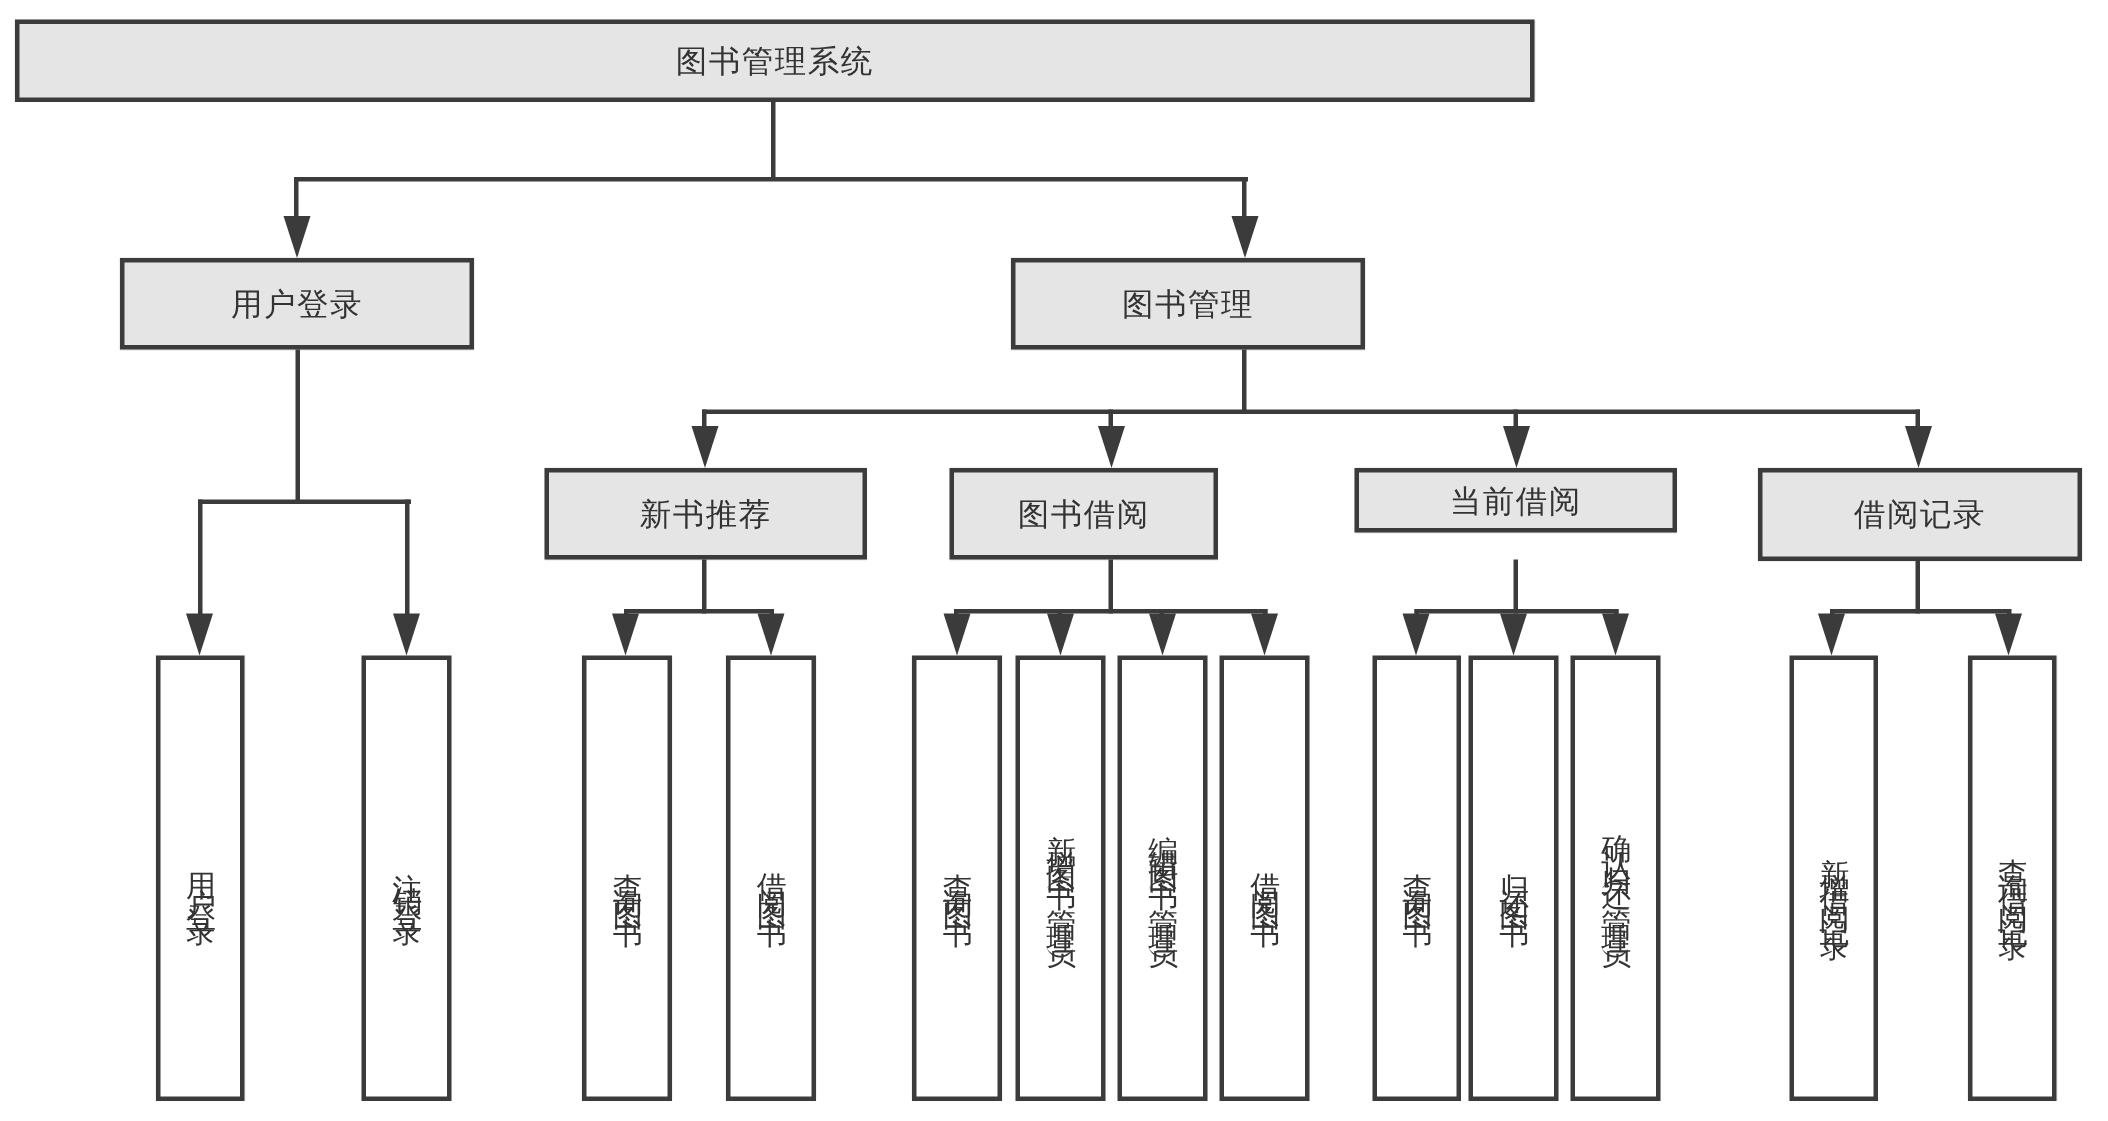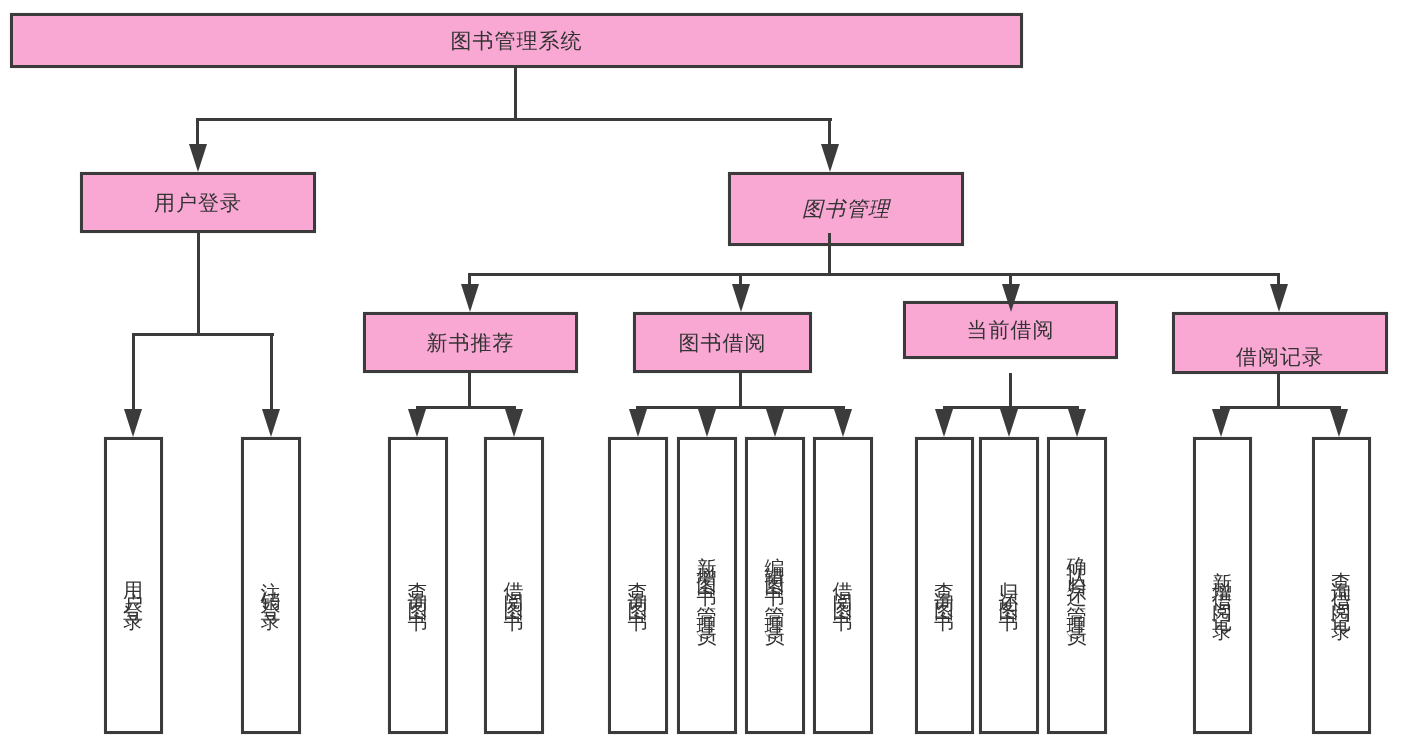--- a/index.html
+++ b/index.html
@@ -15,21 +15,21 @@
     font-family: "Liberation Sans", "DejaVu Sans", sans-serif;
     color: var(--text);
     position: relative;
     overflow: hidden;
   }
   .stage { position: absolute; inset: 0; }
 
   
   .box {
     position: absolute;
-    background: #f9a8d4;
+    background: #e5e5e5;
     border: 3px solid var(--line);
     display: flex;
     align-items: center;
     justify-content: center;
     font-size: 21px;
     letter-spacing: 1px;
     color: var(--text);
     box-shadow: 0 0 1px rgba(0,0,0,0.25);
   }
   .vbox {
@@ -77,34 +77,34 @@
 
 <div class="stage">
 
   <div class="box" style="left:10px; top:13px; width:1013px; height:55px;">
     <span>图书管理系统</span>
   </div>
 
   <div class="box" style="left:80px; top:172px; width:236px; height:61px;">
     <span>用户登录</span>
   </div>
-  <div class="box" style="left:728px; top:172px; width:236px; height:74px;font-style:italic;">
+  <div class="box" style="left:674px; top:172px; width:236px; height:61px;">
     <span>图书管理</span>
   </div>
 
   <div class="box" style="left:363px; top:312px; width:215px; height:61px;">
     <span>新书推荐</span>
   </div>
   <div class="box" style="left:633px; top:312px; width:179px; height:61px;">
     <span>图书借阅</span>
   </div>
-  <div class="box" style="left:903px; top:301px; width:215px; height:58px;">
+  <div class="box" style="left:903px; top:312px; width:215px; height:43px;">
     <span>当前借阅</span>
   </div>
-  <div class="box" style="left:1172px; top:312px; width:216px; height:62px;align-items:flex-end;">
+  <div class="box" style="left:1172px; top:312px; width:216px; height:62px;">
     <span>借阅记录</span>
   </div>
 
   <div class="vbox" style="left:104px; top:437px; width:59px; height:297px;">
     <span class="vtext">用户登录</span>
   </div>
   <div class="vbox" style="left:241px; top:437px; width:60px; height:297px;">
     <span class="vtext">注销登录</span>
   </div>
 

